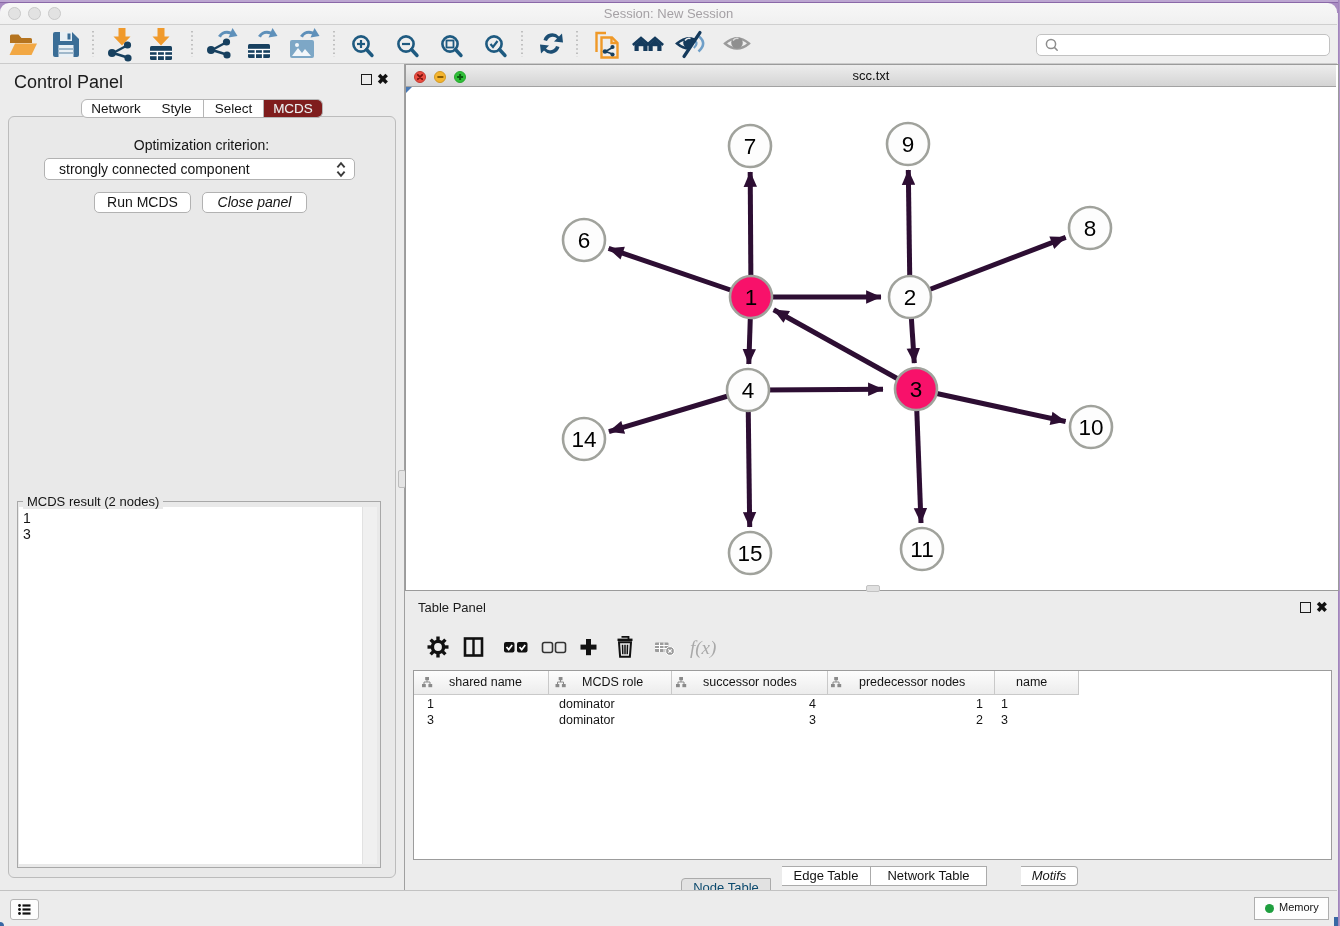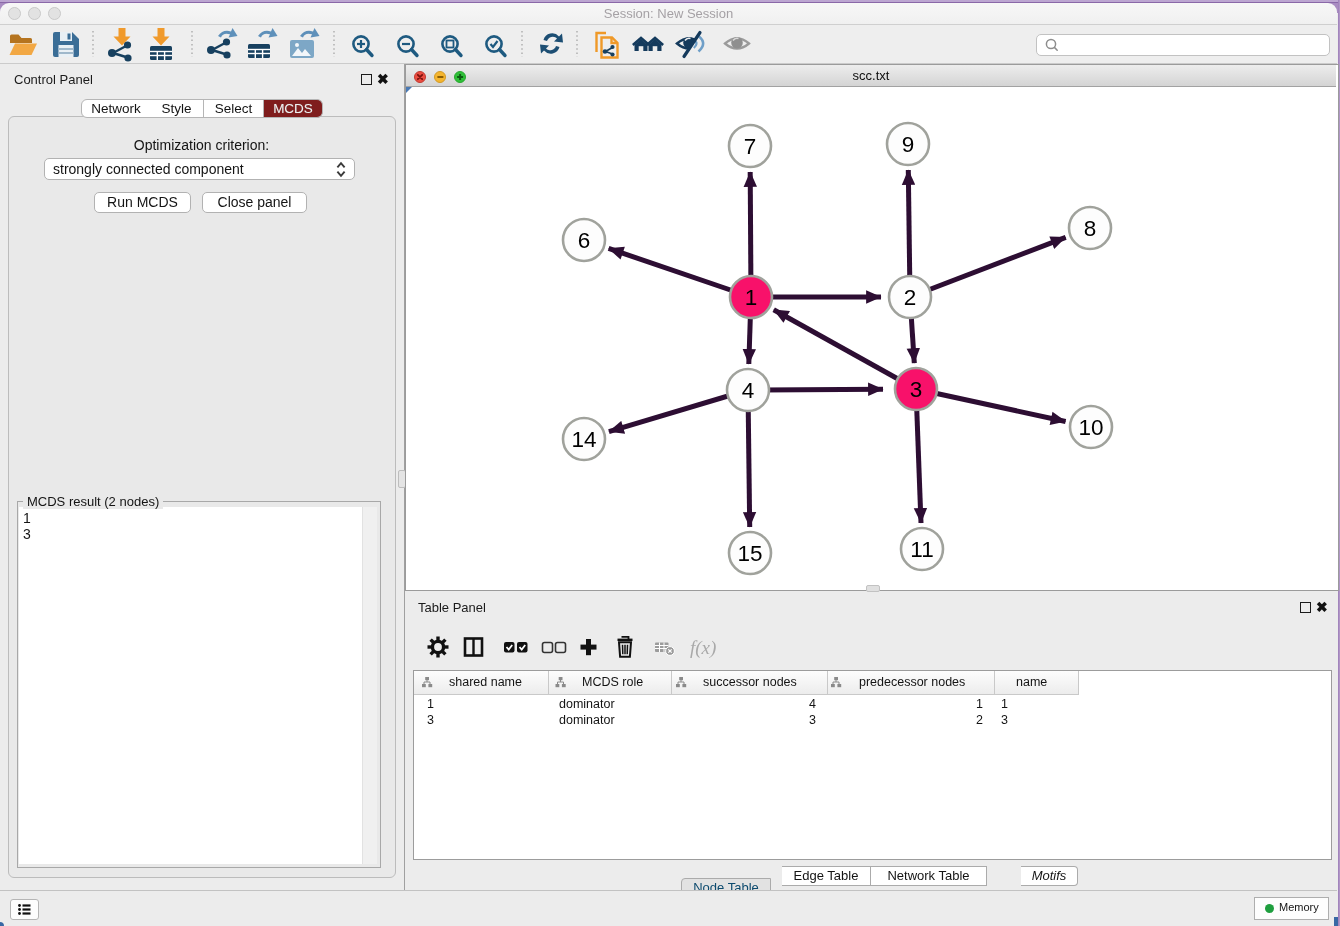--- a/index.html
+++ b/index.html
@@ -9,21 +9,21 @@
   
   #deskTop{left:0;top:0;width:1340px;height:13px;background:linear-gradient(#bca6d1 0,#bca6d1 2px,#8a68a8 2.5px,#a98cc2 3px,#a98cc2 13px);}
   #deskRight{right:0;top:0;width:2.5px;height:926px;background:linear-gradient(90deg,#9b7cb7,#b79ecb);}
   #titlebar{left:0;top:3px;width:1337px;height:21px;background:linear-gradient(#f7f7f7,#f0f0f0);
             border-bottom:1px solid #cfcfcf;border-radius:9px 9px 0 0;z-index:1;}
   .tl{position:absolute;top:7px;z-index:2;width:11px;height:11px;border-radius:50%;
       background:#e2e2e2;border:1px solid #c9c9c9;}
   #titleText{left:0;top:6px;z-index:2;width:1337px;text-align:center;font-size:13px;color:#a5a1a5;}
   #toolbar{left:0;top:25px;width:1337px;height:38px;background:#eeeeee;border-bottom:1px solid #cbcbcb;}
   
-  #cpTitle{left:14px;top:72px;font-size:13px;color:#1b1b1b;}
+  #cpTitle{left:14px;top:72px;font-size:18px;color:#1b1b1b;}
   .floatBtn{width:9px;height:9px;border:1.5px solid #1b1b1b;background:transparent;}
   .closeX{font-size:14px;font-weight:bold;color:#111;}
   .tab{position:absolute;top:99px;height:17px;background:#fff;border:1px solid #b5b5b5;
        font-size:13.5px;color:#141414;text-align:center;line-height:17px;}
   #cpContent{left:8px;top:116px;width:386px;height:760px;background:#e9e9e9;
              border:1px solid #bcbcbc;border-radius:6px;}
   #optLabel{left:0px;top:137px;width:403px;text-align:center;font-size:14px;color:#141414;}
   #optSelect{left:44px;top:158px;width:309px;height:20px;background:#fff;border:1px solid #b2b2b2;
              border-radius:5px;font-size:14px;color:#141414;line-height:20px;}
   .btn{position:absolute;top:192px;height:19px;background:#fff;border:1px solid #b2b2b2;
@@ -214,28 +214,28 @@
 
   <div class="abs" id="cpTitle">Control Panel</div>
   <div class="abs floatBtn" style="left:361px;top:74px;"></div>
   <div class="abs closeX" style="left:377px;top:71px;">✖</div>
   <div class="abs" id="cpContent"></div>
   <div class="abs tab" style="left:81px;width:68px;border-radius:6px 0 0 6px;">Network</div>
   <div class="abs tab" style="left:150px;width:53px;border-left:none;">Style</div>
   <div class="abs tab" style="left:204px;width:59px;border-left:none;text-align:center;">Select</div>
   <div class="abs tab" style="left:264px;width:58px;border-radius:0 6px 6px 0;border-left:none;background:#7f1d1d;color:#efefef;text-shadow:0 0 1px rgba(150,150,150,0.6);">MCDS</div>
   <div class="abs" id="optLabel">Optimization criterion:</div>
-  <div class="abs" id="optSelect"><span style="padding-left:8px;">strongly connected component</span>
+  <div class="abs" id="optSelect"><span style="padding-left:14px;">strongly connected component</span>
     <svg width="12" height="17" viewBox="0 0 12 17" style="position:absolute;right:7px;top:2px;">
       <path d="M2.4,6.4 L6,2.2 L9.6,6.4" stroke="#3a3a3a" stroke-width="1.9" fill="none"></path>
       <path d="M2.4,10.6 L6,14.8 L9.6,10.6" stroke="#3a3a3a" stroke-width="1.9" fill="none"></path>
     </svg>
   </div>
   <div class="abs btn" style="left:94px;width:95px;">Run MCDS</div>
-  <div class="abs btn" style="left:202px;width:103px;">Close panel</div>
+  <div class="abs btn" style="left:202px;width:103px;font-style:italic;">Close panel</div>
   <div class="abs" id="grpBox"></div>
   <div class="abs" id="grpWhite"></div>
   <div class="abs" id="grpScroll"></div>
   <div class="abs" id="grpLabel">MCDS result (2 nodes)</div>
   <div class="abs" id="grpText">1<br>3</div>
 
   <div class="abs" id="vdiv"></div>
   <div class="abs" id="vdivHandle"></div>
 
   <div class="abs" id="netFrame">

